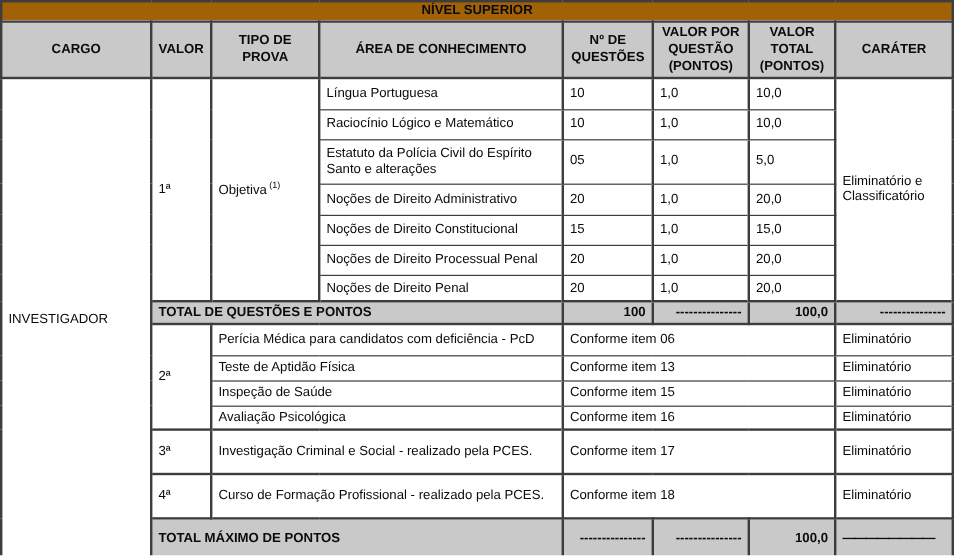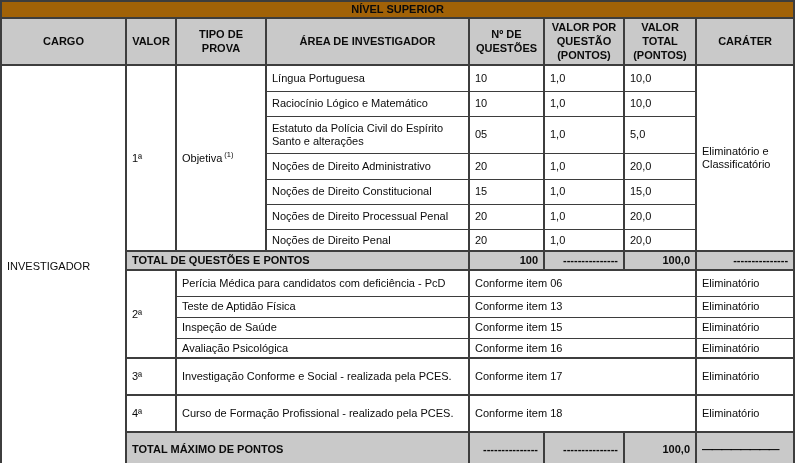--- a/index.html
+++ b/index.html
@@ -62,21 +62,21 @@
 
     <tbody>
         <tr class="title-row" style="height:17px">
       <td colspan="8">NÍVEL SUPERIOR</td>
     </tr>
 
     <tr class="header-row" style="height:45px">
       <th>CARGO</th>
       <th>VALOR</th>
       <th>TIPO DE PROVA</th>
-      <th>ÁREA DE INVESTIGADOR</th>
+      <th>ÁREA DE CONHECIMENTO</th>
       <th>Nº DE QUESTÕES</th>
       <th>VALOR POR QUESTÃO (PONTOS)</th>
       <th>VALOR TOTAL (PONTOS)</th>
       <th>CARÁTER</th>
     </tr>
 
     <tr class="thin" style="height:26px">
       <td class="cargo" rowspan="15">INVESTIGADOR</td>
       <td class="etapa" rowspan="7">1ª</td>
       <td class="tipo" rowspan="7"><span>Objetiva</span><sup class="note">(1)</sup></td>
@@ -148,21 +148,21 @@
       <td class="caracter">Eliminatório</td>
     </tr>
     <tr class="thin" style="height:20px">
       <td colspan="2" class="desc">Avaliação Psicológica</td>
       <td colspan="3" class="conforme">Conforme item 16</td>
       <td class="caracter">Eliminatório</td>
     </tr>
 
     <tr style="height:37px">
       <td class="etapa">3ª</td>
-      <td colspan="2" class="desc">Investigação Conforme e Social - realizada pela PCES.</td>
+      <td colspan="2" class="desc">Investigação Criminal e Social - realizado pela PCES.</td>
       <td colspan="3" class="conforme">Conforme item 17</td>
       <td class="caracter">Eliminatório</td>
     </tr>
 
     <tr style="height:37px">
       <td class="etapa">4ª</td>
       <td colspan="2" class="desc">Curso de Formação Profissional - realizado pela PCES.</td>
       <td colspan="3" class="conforme">Conforme item 18</td>
       <td class="caracter">Eliminatório</td>
     </tr>

